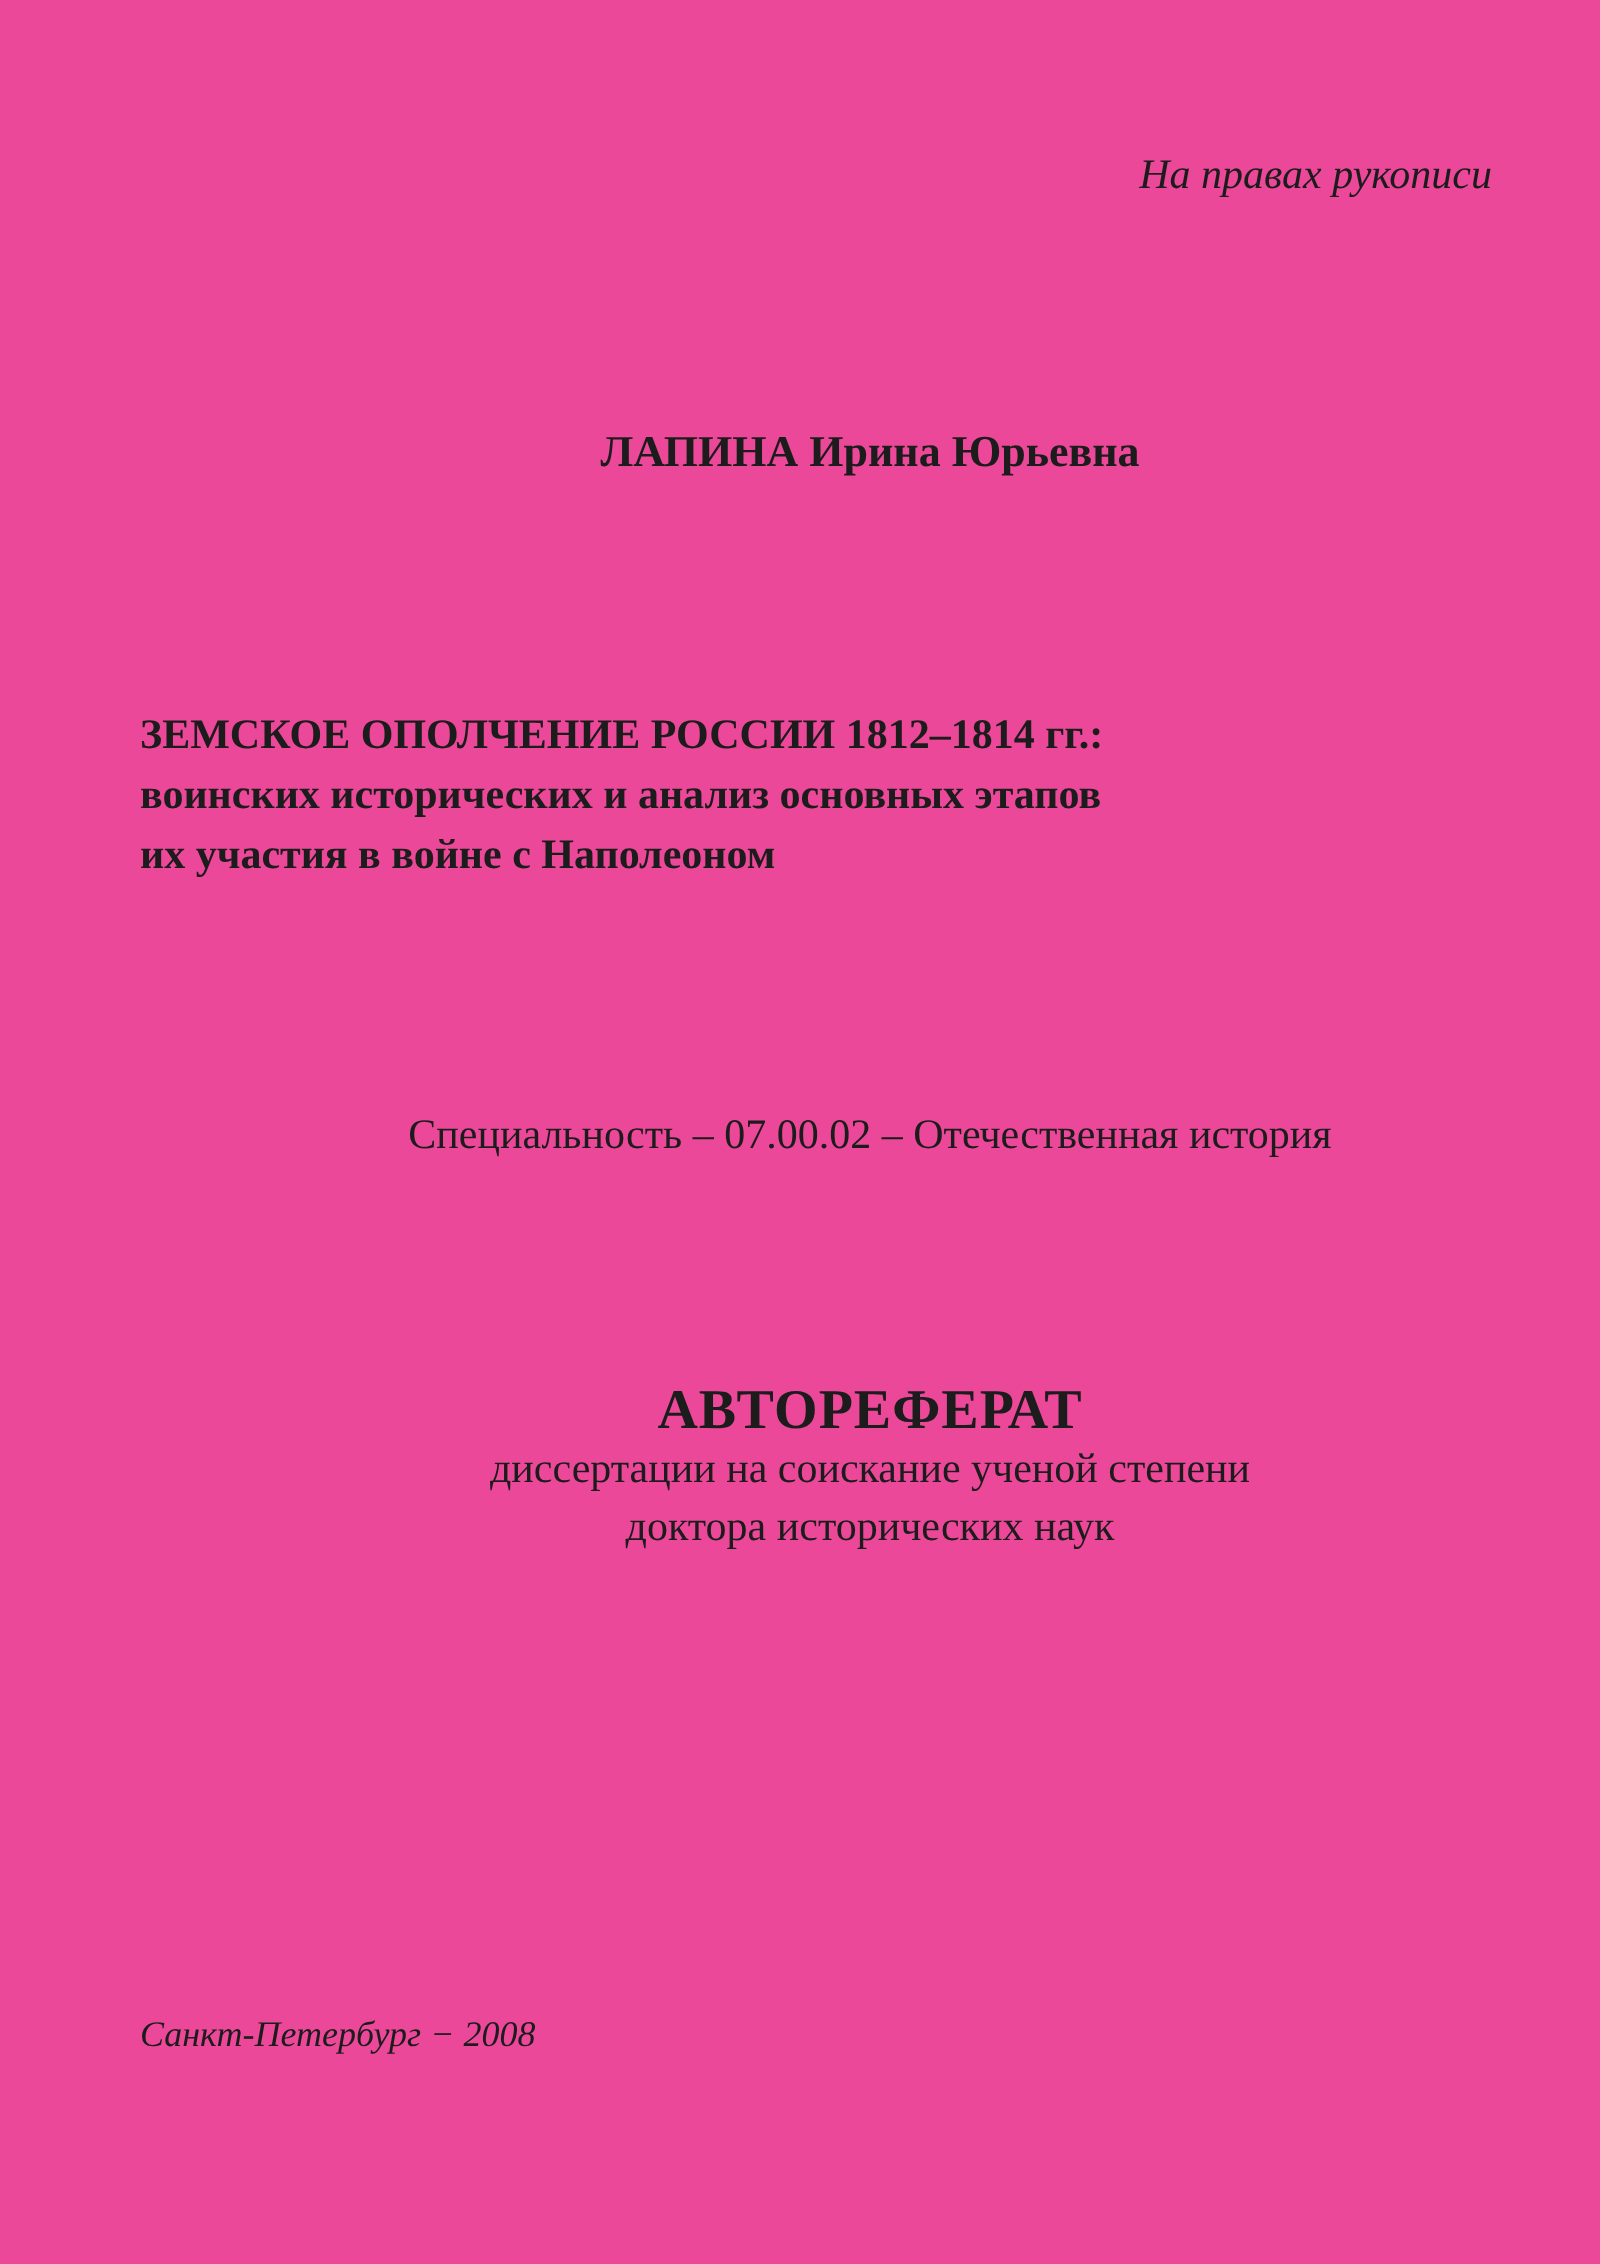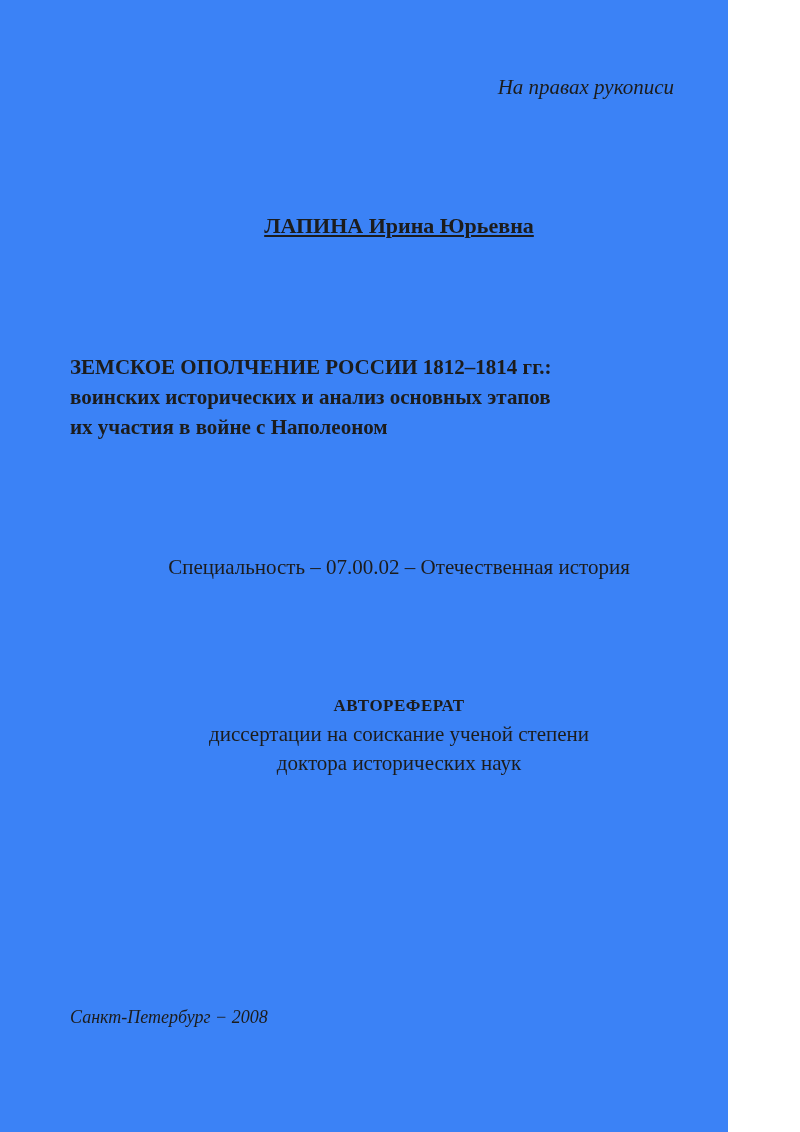--- a/index.html
+++ b/index.html
@@ -5,46 +5,46 @@
   * { margin:0; padding:0; box-sizing:border-box; }
   html, body { background:#ffffff; }
   body {
     width:800px; height:1132px;
     font-family:"Liberation Serif","DejaVu Serif",serif;
     color:#1c1c1c;
     position:relative;
     overflow:hidden;
   }
   .page {
-    position:absolute; left:0; top:0; width:728px; height:1132px;
-    background:#3b82f6;
+    position:absolute; left:0; top:0; width:800px; height:1132px;
+    background:#ec4899;
   }
   .note {
     position:absolute; top:75px; right:54px;
     font-style:italic; font-size:21px; line-height:24px;
     color:#1c1c1c;
   }
   .author {
     position:absolute; top:213px; left:70px; right:0;
-    text-align:center; font-weight:bold; font-size:22px; line-height:26px;text-decoration:underline;
+    text-align:center; font-weight:bold; font-size:22px; line-height:26px;
   }
   .title {
     position:absolute; top:352px; left:70px; right:0;
     text-align:left; font-weight:bold; font-size:21px; line-height:30px;
   }
   .specialty {
     position:absolute; top:555px; left:70px; right:0;
     text-align:center; font-size:21px; line-height:24px;
   }
   .abstract {
     position:absolute; top:691px; left:70px; right:0;
     text-align:center; font-size:21px; line-height:29px;
   }
   .abstract .head {
-    font-weight:bold; font-size:17px; letter-spacing:0.5px;
+    font-weight:bold; font-size:28px; letter-spacing:0.5px;
   }
   .imprint {
     position:absolute; top:1005px; left:70px; right:0;
     text-align:left; font-size:18px; line-height:25px;font-style:italic;
   }
 </style>
 </head>
 <body>
 
 <div class="page">

